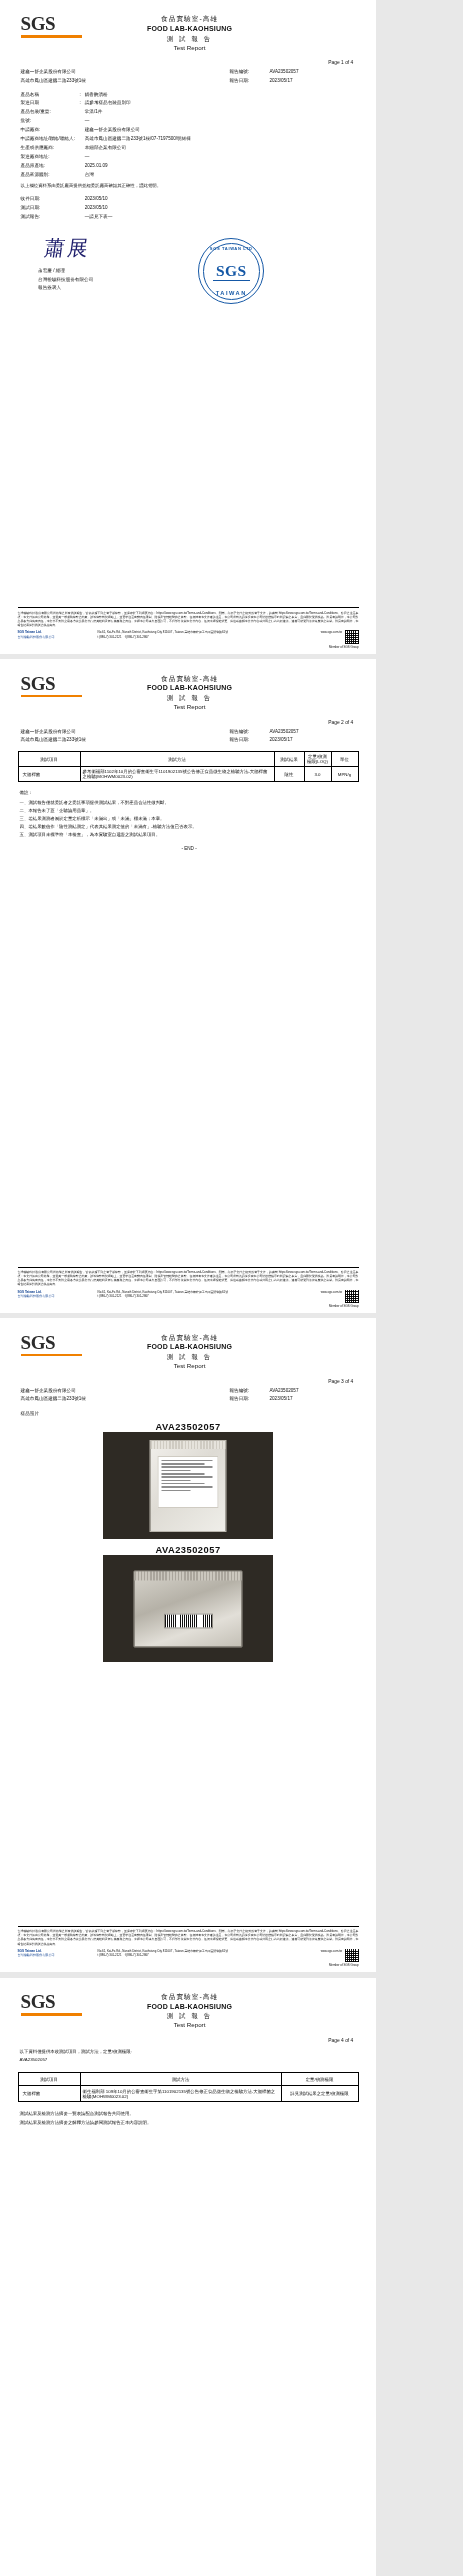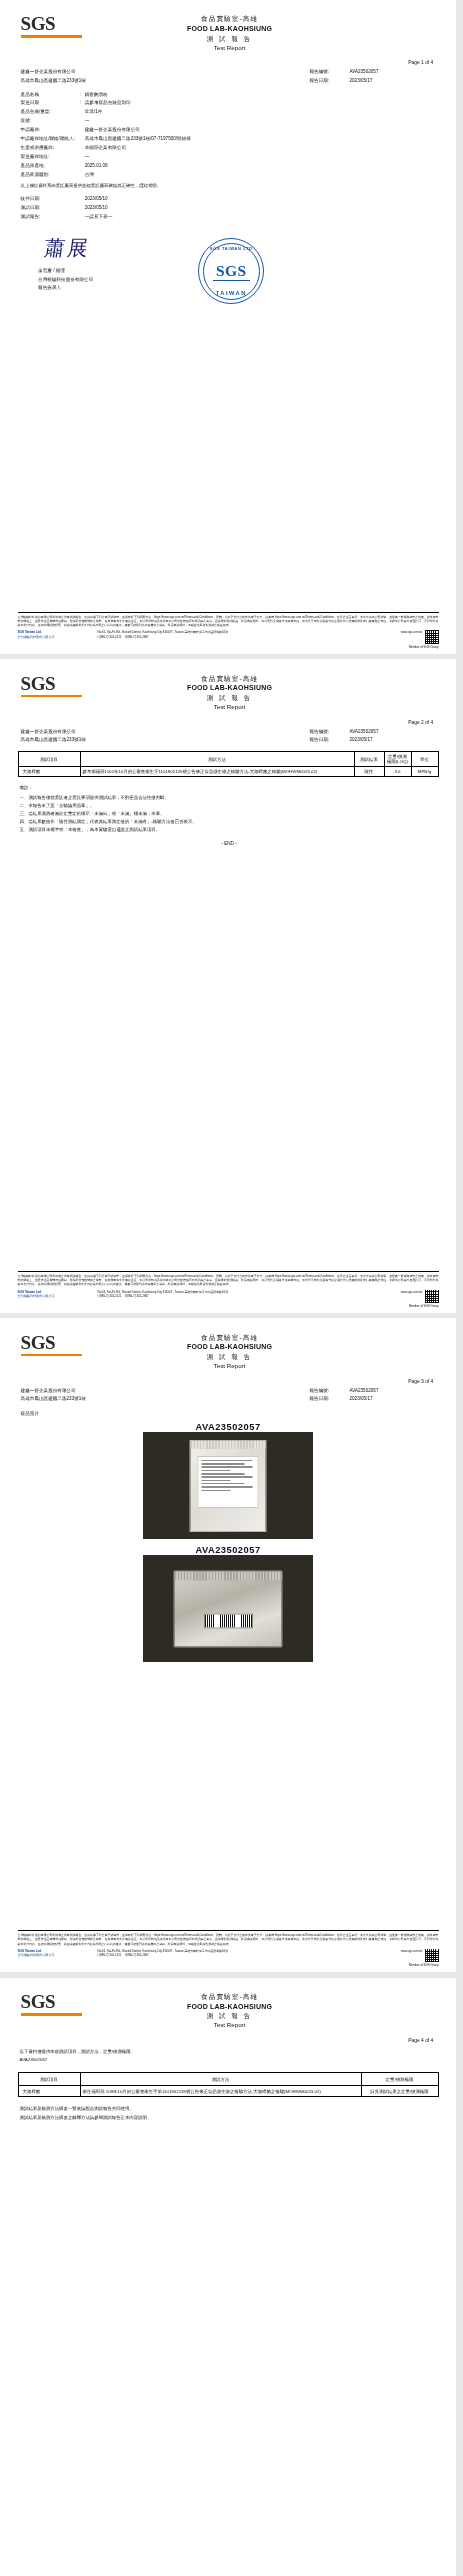--- a/index.html
+++ b/index.html
@@ -7,21 +7,21 @@
     margin: 0; padding: 0;
     background: #e8e8e8;
     font-family: "Liberation Sans", "DejaVu Sans", sans-serif;
   }
   .doc {
     width: 464px;
     margin: 0 auto;
     background: #e8e8e8;
   }
   .page {
-    width: 456px;
+    width: 376px;
     background: #ffffff;
     position: relative;
     padding: 13.4px 17.5px 4.1px 17.5px;
     margin-bottom: 5.2px;
   }
   .page-1 { height: 654px; }
   .page-2 { height: 654px; }
   .page-3 { height: 654px; }
   .page-4 { height: 654px; }
 

